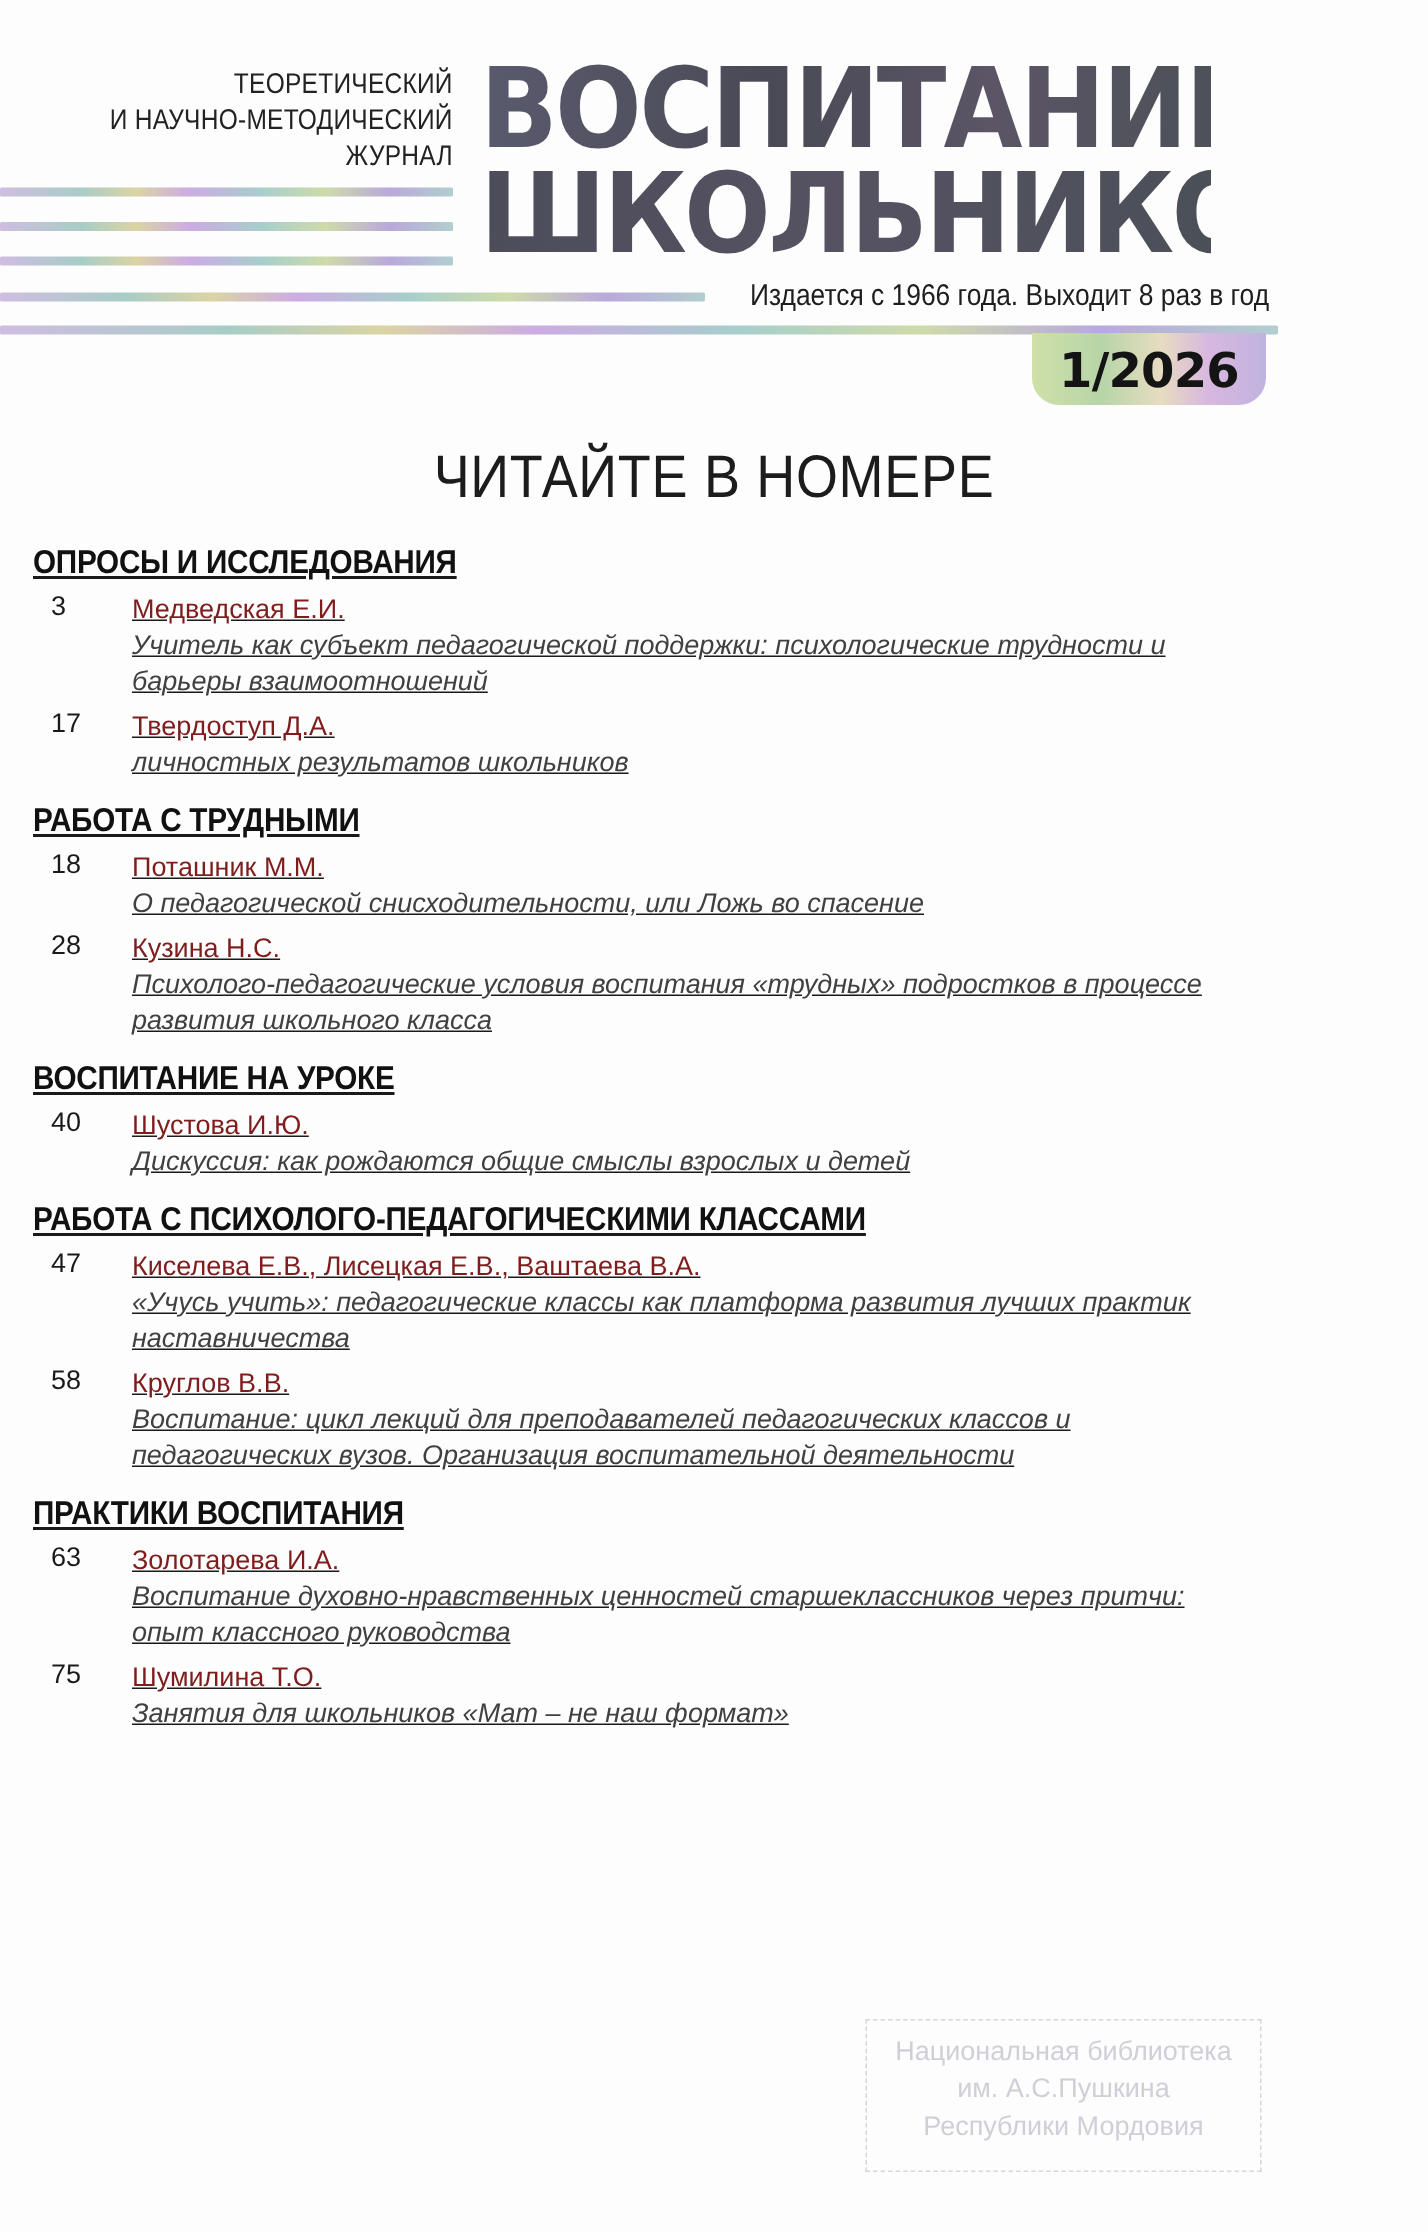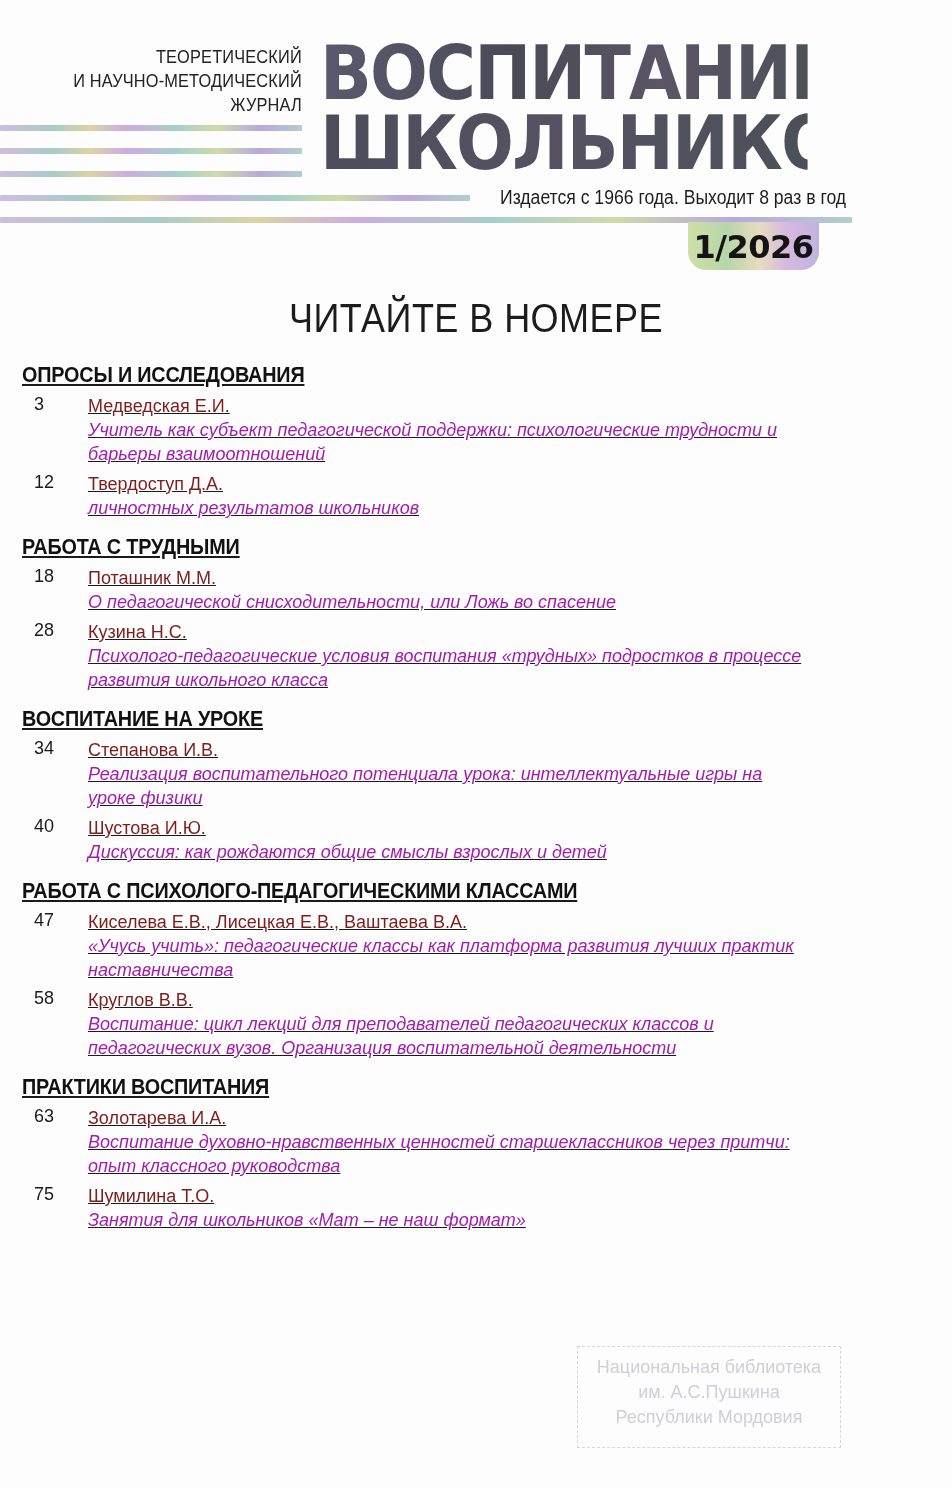--- a/index.html
+++ b/index.html
@@ -25,41 +25,41 @@
            transform: scaleX(0.92); transform-origin: left top; }
   .brand div { white-space: nowrap; }
   .brand .l1 { background: linear-gradient(90deg,#5a5a6e,#4a4a56 40%,#5b5566 70%,#4d5158);
                -webkit-background-clip: text; background-clip: text; color: transparent; }
   .brand .l2 { background: linear-gradient(90deg,#4d4d5a,#565262 50%,#4b5058);
                -webkit-background-clip: text; background-clip: text; color: transparent; }
 
   .since { position: absolute; left: 500px; top: 186px; font-size: 20px; color: #1e1e1e;
            white-space: nowrap; transform: scaleX(0.88); transform-origin: left top; }
 
-  .issue { position: absolute; left: 688px; top: 222px; width: 131px; height: 48px;
+  .issue { position: absolute; left: 688px; top: 222px; width: 156px; height: 48px;
            border-radius: 0 0 18px 18px;
            background: linear-gradient(90deg,#cfe0a8 0%,#b7d5a8 30%,#e7dcc0 55%,#d8b8df 75%,#c0b3e0 100%); }
   .issue span { position: absolute; left: 0; right: 0; top: 6px; text-align: center;
                 font-family: "DejaVu Sans", sans-serif; font-weight: bold; font-size: 32px; color: #141414;
                 letter-spacing: -0.5px; }
 
   .read-title { position: absolute; left: 0; right: 0; top: 296px; text-align: center;
                 font-size: 40px; font-weight: normal; color: #1c1c1c; letter-spacing: 0.5px;
                 transform: scaleX(0.9); }
 
   .toc { position: absolute; left: 22px; top: 362px; width: 860px; }
   .section { margin: 0 0 0 0; text-decoration: underline; }
   .sec-title { font-family: "Liberation Sans", sans-serif; font-weight: bold; font-size: 22px;
                color: #111; margin: 0 0 6px 0; white-space: nowrap;
                transform: scaleX(0.9); transform-origin: left top; letter-spacing: -0.2px; }
   .entry { position: relative; padding-left: 66px; margin-bottom: 6px; }
   .page { position: absolute; left: 12px; top: 0; font-size: 18px; color: #1a1a1a; }
   .author { font-size: 18px; line-height: 24px; color: #7f1d1d; }
   .title { font-family: "Liberation Sans", sans-serif; font-style: italic; font-size: 18px;
-           line-height: 24px; color: #a21caf; width: 760px; }
+           line-height: 24px; color: #404040; width: 760px; }
   .sec-gap { height: 8px; }
 
   .stamp { position: absolute; left: 577px; top: 1346px; width: 264px; height: 102px;
            border: 1px dashed #d6d6dc; color: #cfcfd8; font-size: 18px; line-height: 25px;
            text-align: center; padding-top: 8px; box-sizing: border-box; }
 </style>
 </head>
 <body>
 
 <div>
@@ -92,21 +92,21 @@
 <div class="toc" id="toc">
     <div class="section">
       <div class="sec-title">ОПРОСЫ И ИССЛЕДОВАНИЯ</div>
       <div class="entry">
         <div class="page">3</div>
         <div class="author">Медведская Е.И.</div>
         <div class="title">Учитель как субъект педагогической поддержки: психологические трудности и</div>
         <div class="title">барьеры взаимоотношений</div>
       </div>
       <div class="entry">
-        <div class="page">12</div>
+        <div class="page">17</div>
         <div class="author">Твердоступ Д.А.</div>
         <div class="title">личностных результатов школьников</div>
       </div>
       <div class="sec-gap"></div>
     </div>
     <div class="section">
       <div class="sec-title">РАБОТА С ТРУДНЫМИ</div>
       <div class="entry">
         <div class="page">18</div>
         <div class="author">Поташник М.М.</div>
@@ -115,26 +115,20 @@
       <div class="entry">
         <div class="page">28</div>
         <div class="author">Кузина Н.С.</div>
         <div class="title">Психолого-педагогические условия воспитания «трудных» подростков в процессе</div>
         <div class="title">развития школьного класса</div>
       </div>
       <div class="sec-gap"></div>
     </div>
     <div class="section">
       <div class="sec-title">ВОСПИТАНИЕ НА УРОКЕ</div>
-      <div class="entry">
-        <div class="page">34</div>
-        <div class="author">Степанова И.В.</div>
-        <div class="title">Реализация воспитательного потенциала урока: интеллектуальные игры на</div>
-        <div class="title">уроке физики</div>
-      </div>
       <div class="entry">
         <div class="page">40</div>
         <div class="author">Шустова И.Ю.</div>
         <div class="title">Дискуссия: как рождаются общие смыслы взрослых и детей</div>
       </div>
       <div class="sec-gap"></div>
     </div>
     <div class="section">
       <div class="sec-title">РАБОТА С ПСИХОЛОГО-ПЕДАГОГИЧЕСКИМИ КЛАССАМИ</div>
       <div class="entry">

